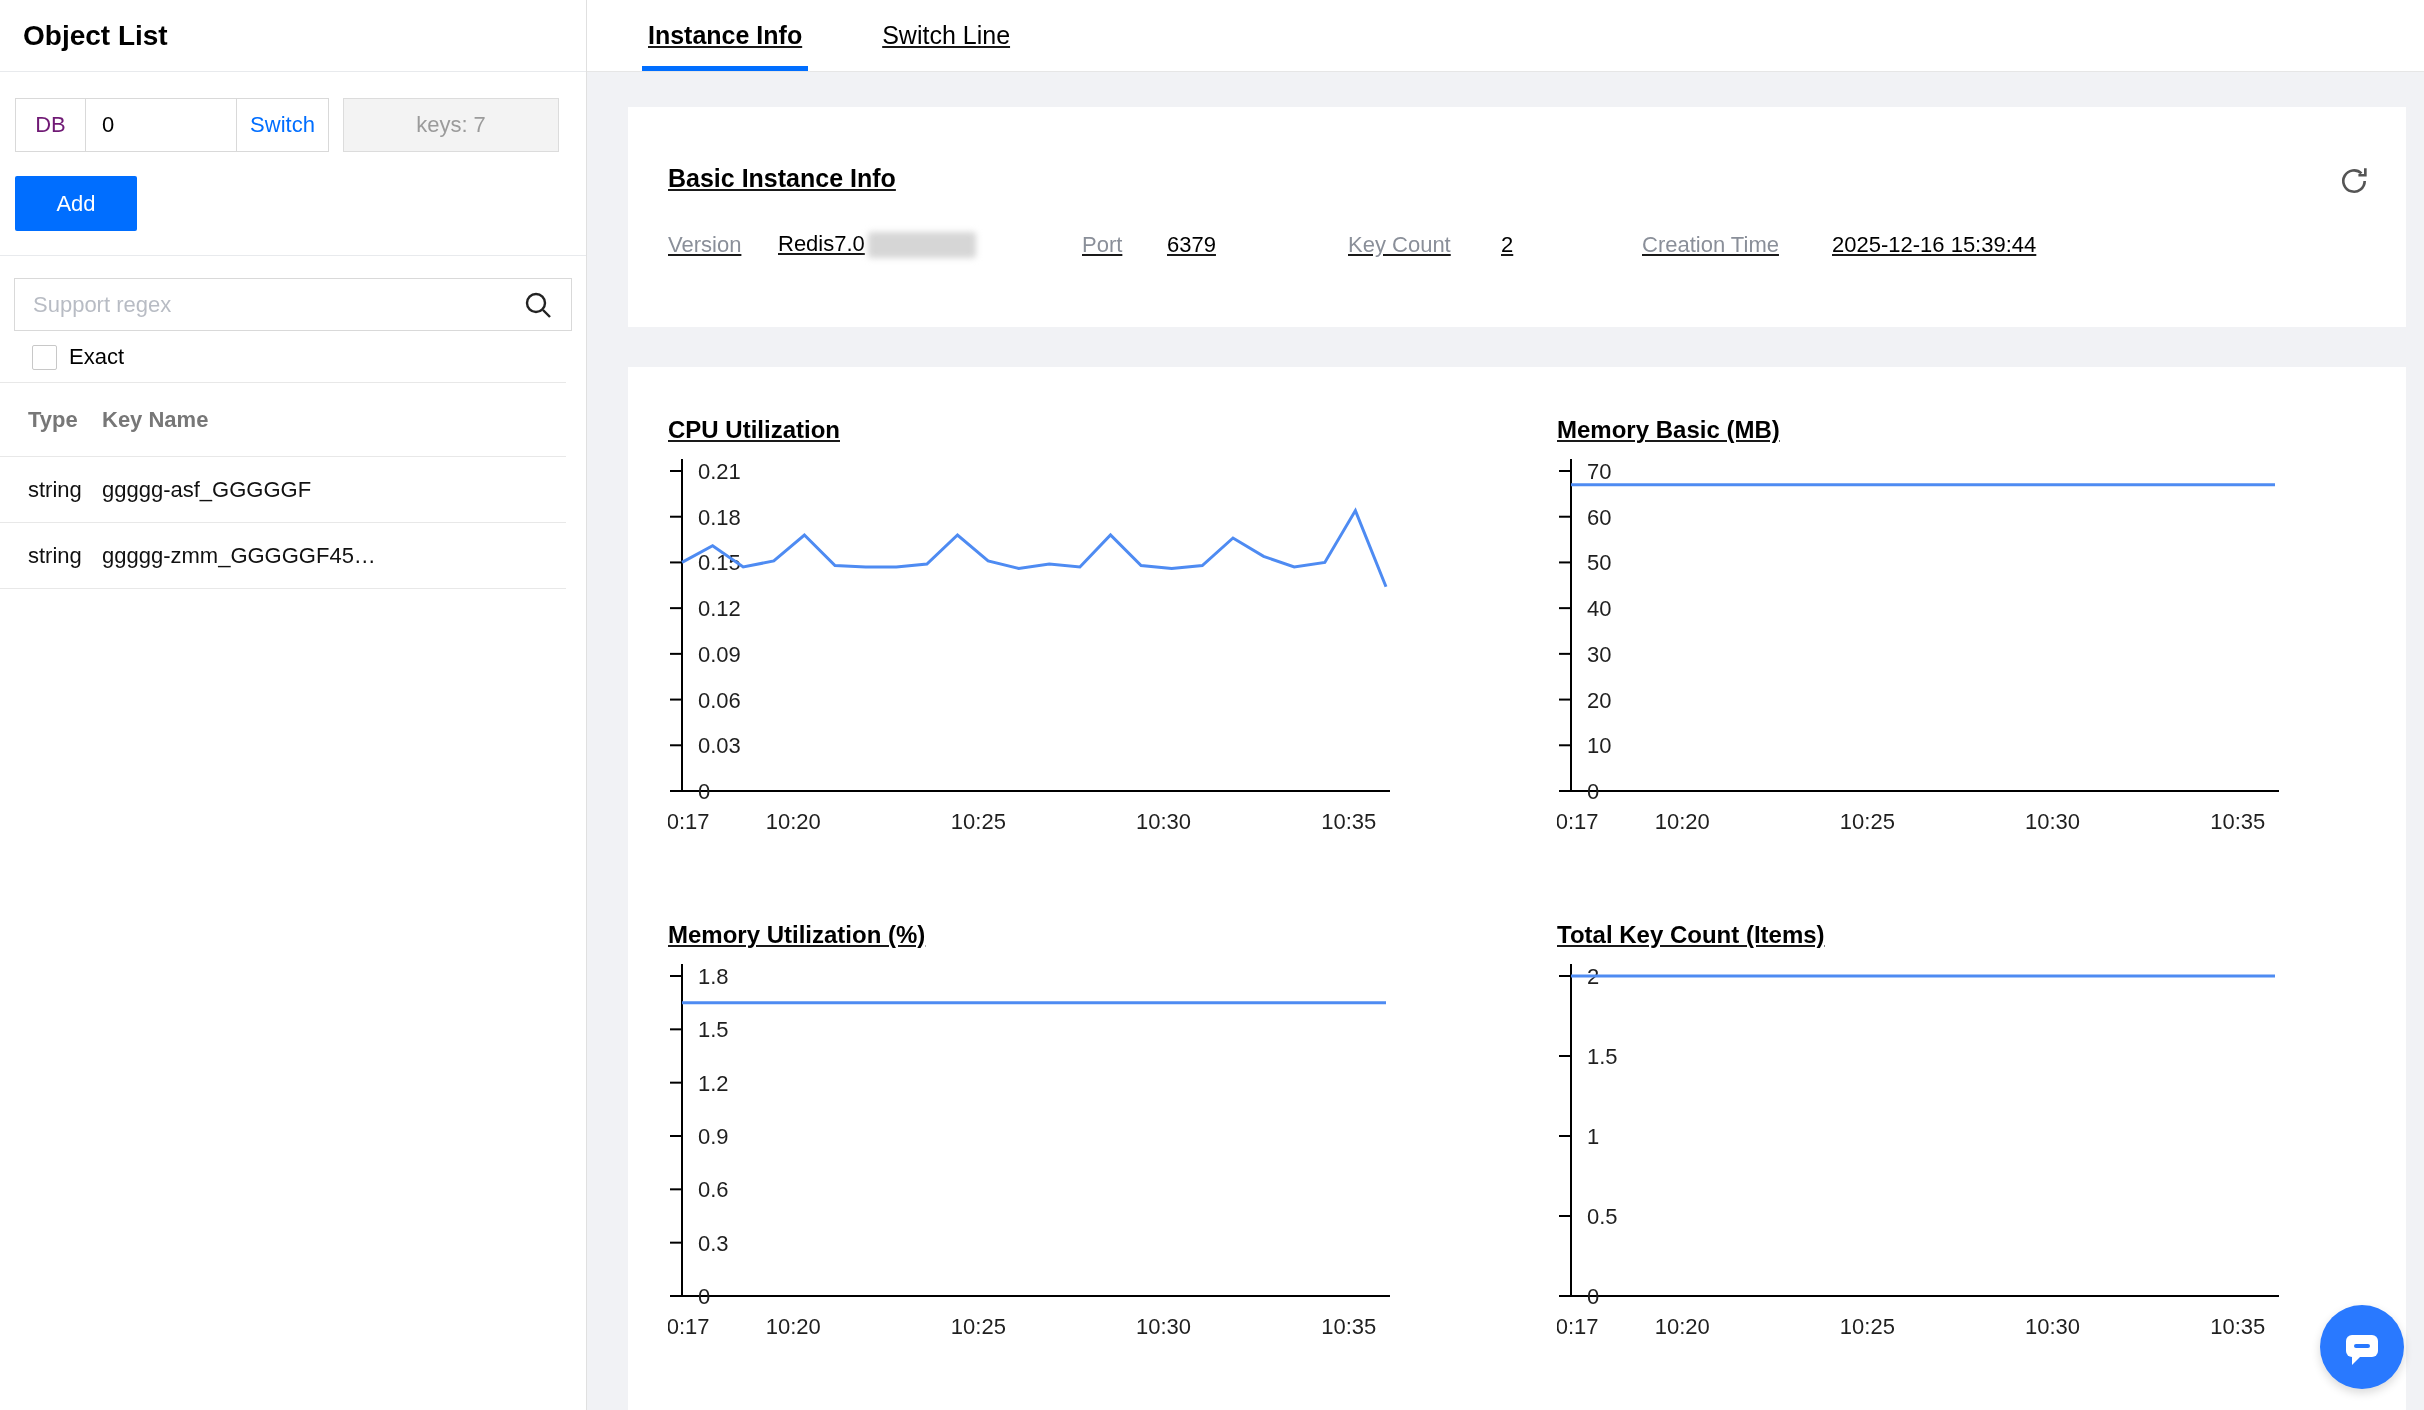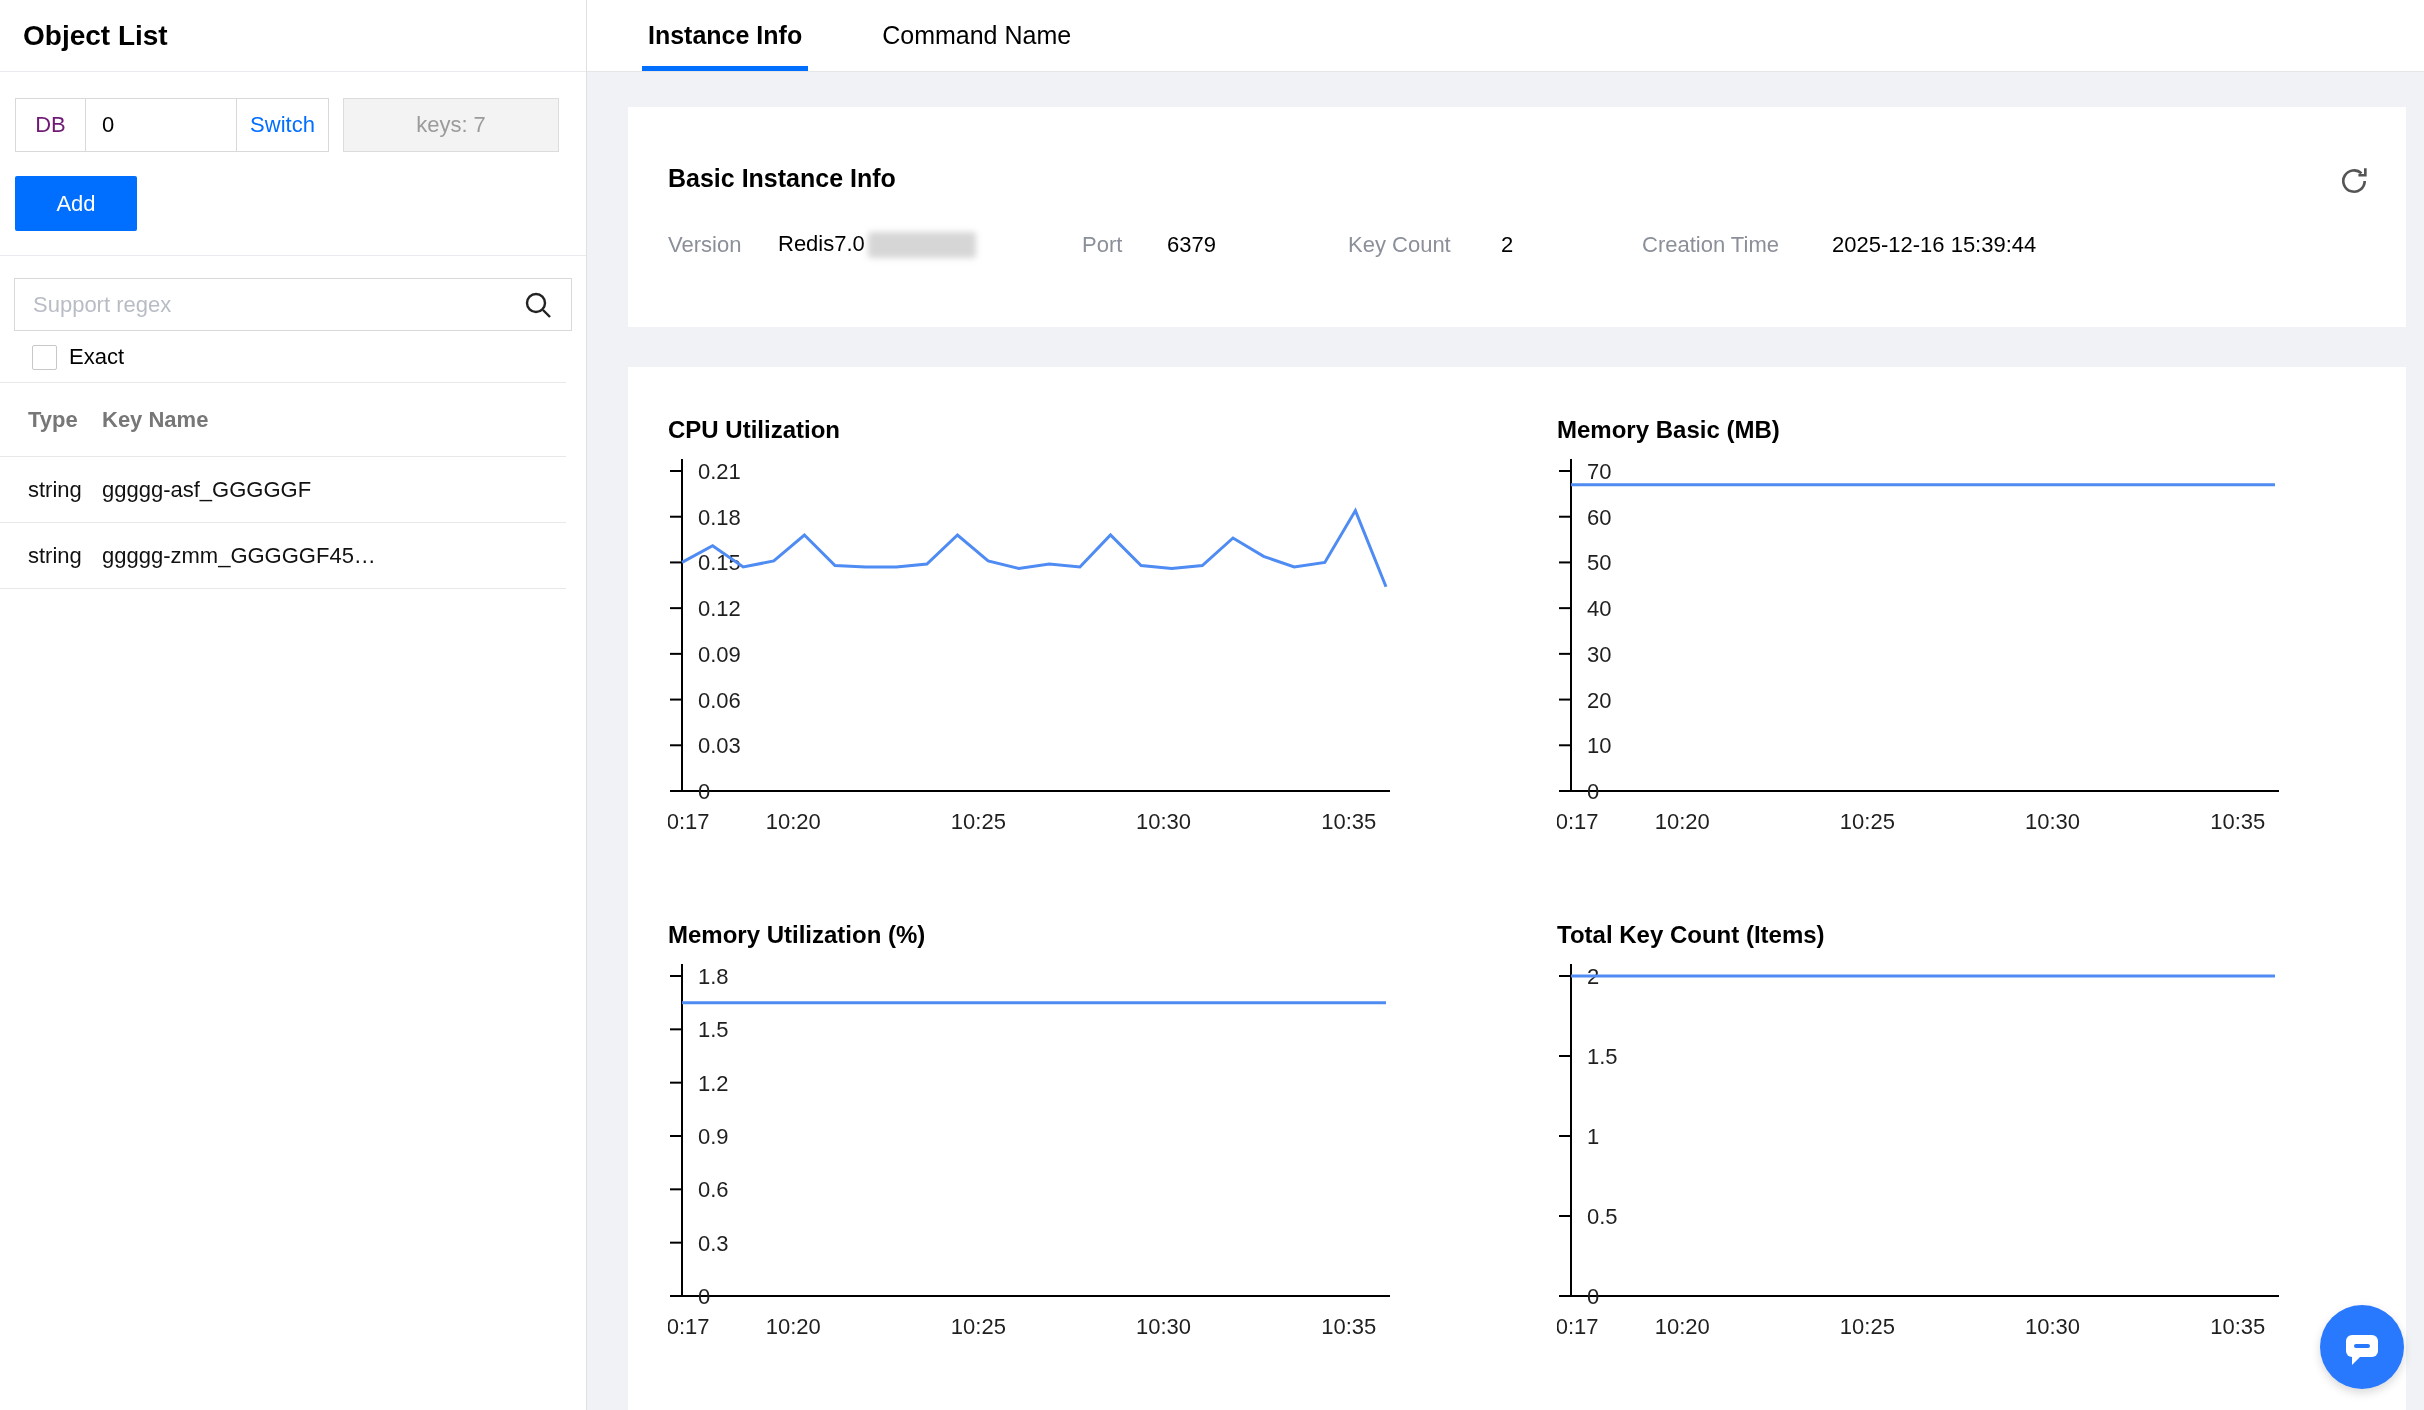--- a/index.html
+++ b/index.html
@@ -35,21 +35,21 @@
   .checkbox { width:25px; height:25px; border:1px solid #c8c8c8; background:#fff; border-radius:2px; cursor:pointer; }
   .exact-label { font-size:22px; margin-left:12px; color:#000; }
 
   .key-table { margin:12px 20px 0 0; }
   .table-header { display:flex; align-items:center; height:75px; border-top:1px solid #e8e8e8; border-bottom:1px solid #e8e8e8; color:#777; font-size:22px; font-weight:bold; }
   .table-row { display:flex; align-items:center; height:66px; border-bottom:1px solid #e8e8e8; font-size:22px; color:#111; cursor:pointer; }
   .col-type { width:102px; padding-left:28px; }
   .col-key { flex:1; padding-left:0; white-space:nowrap; overflow:hidden; }
 
   
-  .main { flex:1; display:flex; flex-direction:column; background:#f1f2f5; min-width:0; }
+  .main { flex:1; display:flex; flex-direction:column; background:#f1f2f5; min-width:0;text-decoration:underline; }
   .tabbar { height:72px; background:#fff; border-bottom:1px solid #e6e6e6; display:flex; align-items:stretch; padding-left:61px; }
   .tab { display:flex; align-items:center; font-size:25px; color:#000; cursor:pointer; position:relative; margin-right:80px; }
   .tab.active { font-weight:bold; }
   .tab.active::after { content:''; position:absolute; left:-6px; right:-6px; bottom:0; height:5px; background:#006eff; }
 
   .content { flex:1; padding:35px 18px 0 41px; overflow:hidden; }
   .card { background:#fff; }
 
   .basic-card { height:220px; position:relative; padding:0 40px; }
   .basic-title { padding-top:56px; font-size:25px; font-weight:bold; line-height:30px; color:#000; }
@@ -125,21 +125,21 @@
         <span class="col-type">string</span>
         <span class="col-key">ggggg-zmm_GGGGGF45…</span>
       </div>
     </div>
   </aside>
 
   <main class="main">
 
     <div class="tabbar">
       <div class="tab active">Instance Info</div>
-      <div class="tab">Command Name</div>
+      <div class="tab">Switch Line</div>
     </div>
 
     <div class="content">
 
       <section class="card basic-card">
         <div class="basic-title">Basic Instance Info</div>
         <button class="refresh-btn" title="">
           <svg width="32" height="32" viewBox="0 0 24 24">
             <path d="M20 12a8 8 0 1 1-2.4-5.7" fill="none" stroke="#555" stroke-width="2"></path>
             <path d="M20.5 2.5v5.2h-5.2" fill="none" stroke="#555" stroke-width="2"></path>

